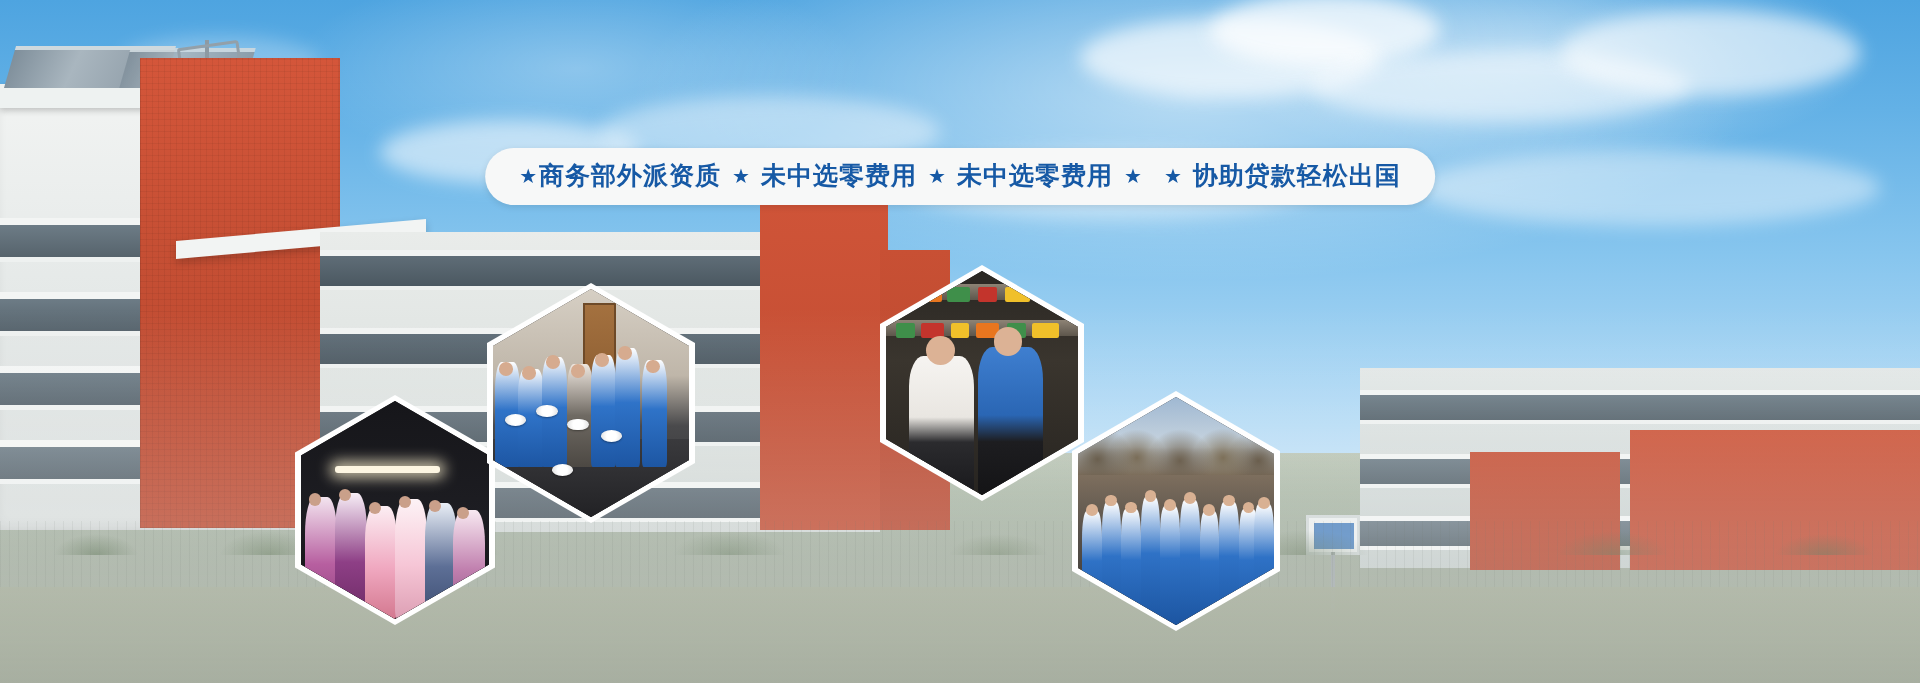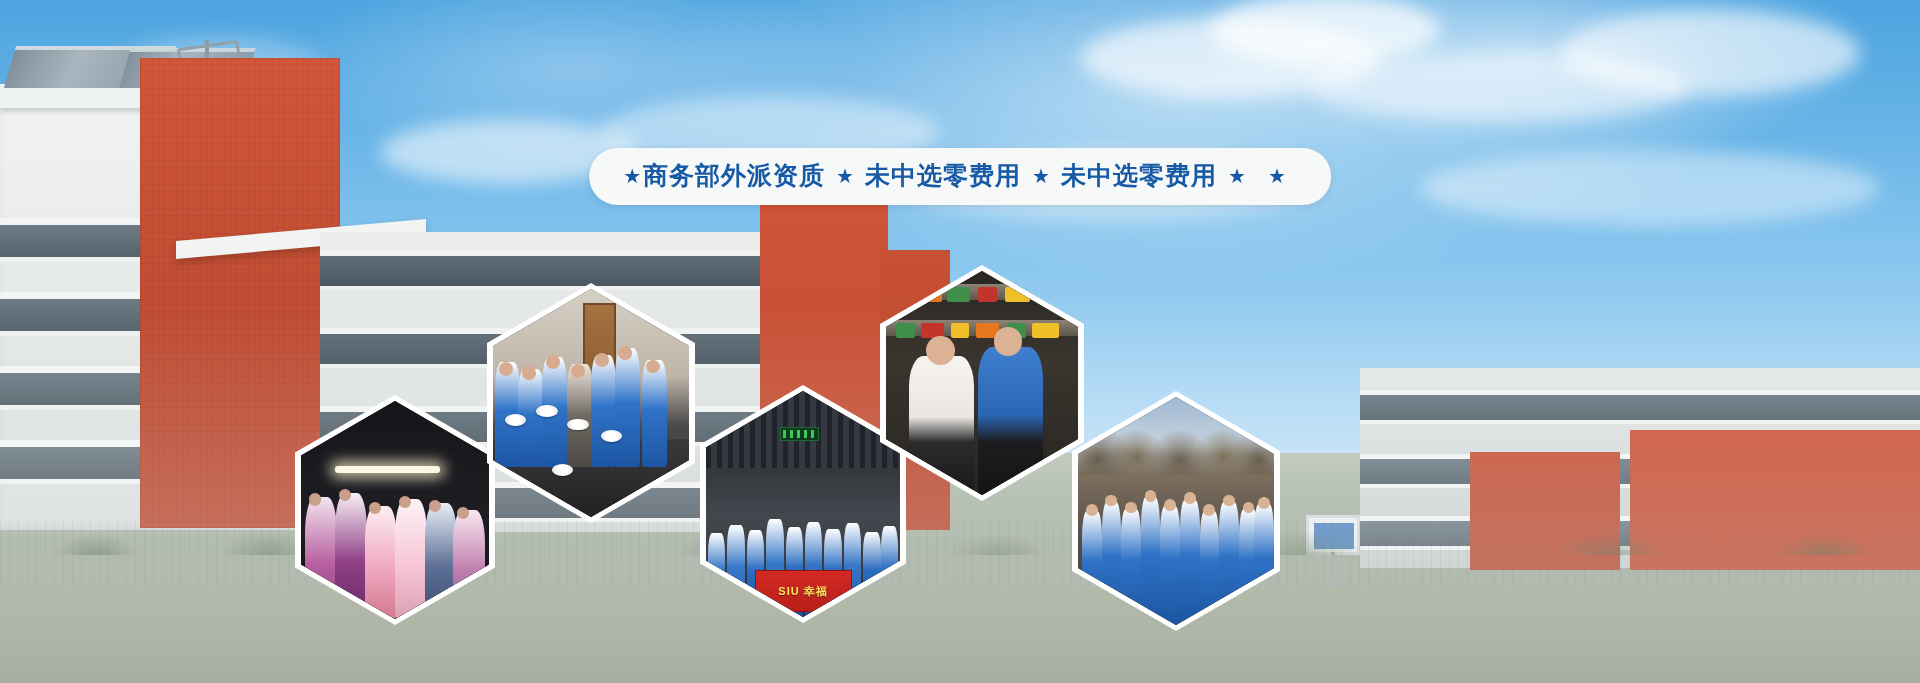--- a/index.html
+++ b/index.html
@@ -354,20 +354,21 @@
 
   <div class="pill">
     <span class="star lead">★</span>
     <span class="item">商务部外派资质</span>
     <span class="star">★</span>
     <span class="item">未中选零费用</span>
     <span class="star">★</span>
     <span class="item">未中选零费用</span>
     <span class="star">★</span>
     <span class="star">★</span>
+    <span class="item">协助贷款轻松出国</span>
   </div>
 
   <div class="hexrow">
 
     <div class="hex" style="left:295px; top:42px; width:200px; height:230px;">
       <div class="inner">
         <div class="ph p1">
           <div class="lamp"></div>
           <div class="ppl f1"></div>
             <div class="ppl f2"></div>
@@ -407,43 +408,20 @@
           <div class="plate" style="left:6%;  bottom:40%;"></div>
           <div class="plate" style="left:22%; bottom:44%;"></div>
           <div class="plate" style="left:38%; bottom:38%;"></div>
           <div class="plate" style="left:55%; bottom:33%;"></div>
           <div class="plate" style="left:30%; bottom:18%;"></div>
           <div class="plate" style="left:10%; bottom:10%;"></div>
         </div>
       </div>
     </div>
 
-    <div class="hex" style="left:700px; top:32px; width:206px; height:238px;">
-      <div class="inner">
-        <div class="ph p3">
-          <div class="ceil"></div>
-          <div class="sign"></div>
-          <div class="crowd">
-            <div class="pr" style="left:1%;  height:60%; background:linear-gradient(180deg,#fff 0%,#2f72c6 45%,#1c55a1 100%);"></div>
-            <div class="pr" style="left:11%; height:66%; background:linear-gradient(180deg,#fff 0%,#3a7acb 45%,#21589f 100%);"></div>
-            <div class="pr" style="left:21%; height:62%; background:linear-gradient(180deg,#fff 0%,#2d6fc3 45%,#1b5299 100%);"></div>
-            <div class="pr" style="left:31%; height:70%; background:linear-gradient(180deg,#fff 0%,#3778c8 45%,#1f559c 100%);"></div>
-            <div class="pr" style="left:41%; height:64%; background:linear-gradient(180deg,#fff 0%,#2c6dc0 45%,#1a5098 100%);"></div>
-            <div class="pr" style="left:51%; height:68%; background:linear-gradient(180deg,#fff 0%,#3575c6 45%,#1e539a 100%);"></div>
-            <div class="pr" style="left:61%; height:63%; background:linear-gradient(180deg,#fff 0%,#2e70c4 45%,#1c529b 100%);"></div>
-            <div class="pr" style="left:71%; height:67%; background:linear-gradient(180deg,#fff 0%,#3777c7 45%,#20569e 100%);"></div>
-            <div class="pr" style="left:81%; height:61%; background:linear-gradient(180deg,#fff 0%,#2b6cbe 45%,#194f96 100%);"></div>
-            <div class="pr" style="left:90%; height:65%; background:linear-gradient(180deg,#fff 0%,#3273c5 45%,#1d549c 100%);"></div>
-          </div>
-          <div class="banner">
-            <span class="bt">SIU 幸福</span>
-          </div>
-        </div>
-      </div>
-    </div>
 
     <div class="hex" style="left:880px; top:-88px; width:204px; height:236px;">
       <div class="inner">
         <div class="ph p4">
           <div class="shelf" style="top:6%"></div>
           <div class="shelf" style="top:22%"></div>
           <div class="goods g-y" style="left:6%;  top:7%;  width:11%;"></div>
           <div class="goods g-o" style="left:20%; top:7%;  width:9%;"></div>
           <div class="goods g-g" style="left:32%; top:7%;  width:12%;"></div>
           <div class="goods g-r" style="left:48%; top:7%;  width:10%;"></div>

